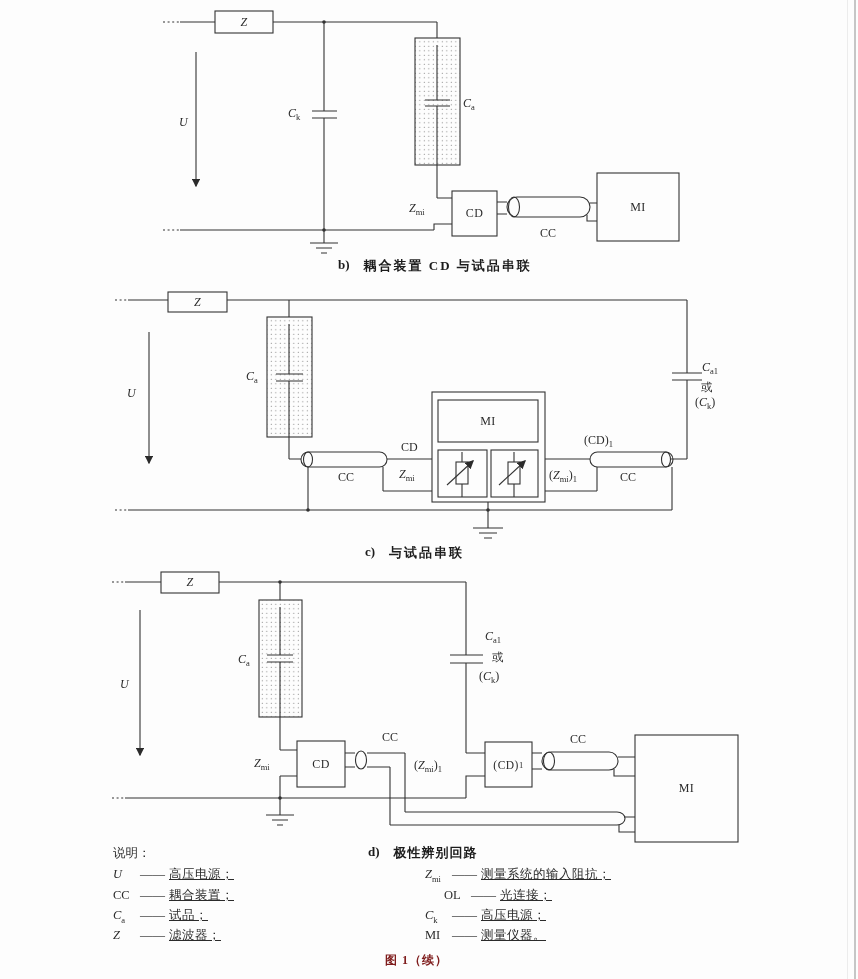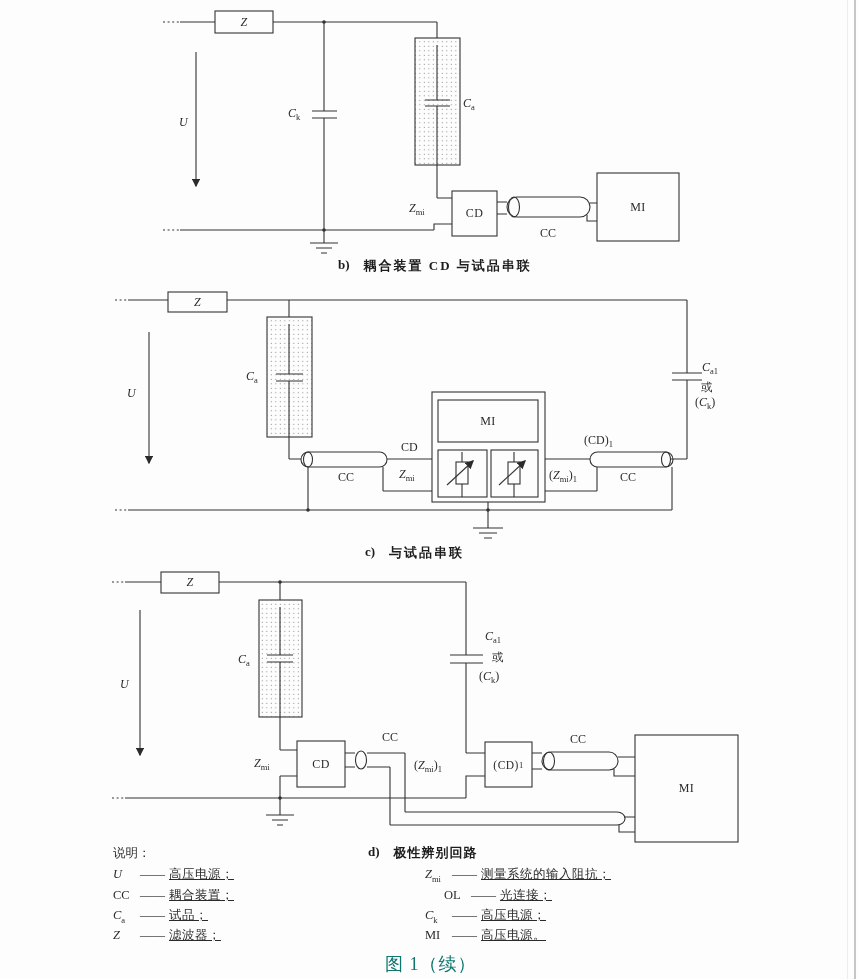--- a/index.html
+++ b/index.html
@@ -26,22 +26,22 @@
   .cap .pfx { letter-spacing:0; margin-right:14px; font-family:"Liberation Serif", serif; }
   .legend-title { position:absolute; font-size:12.5px; color:#2b2b2b; }
   .legend-row {
     position:absolute; display:flex; align-items:baseline;
     font-size:12.5px; color:#2b2b2b; white-space:nowrap;
   }
   .legend-row .sym { min-width:27px; }
   .legend-row .dash { letter-spacing:0; margin-right:4px; }
   .legend-row .desc { letter-spacing:0.5px;text-decoration:underline; }
   .figcap {
-    position:absolute; font-weight:normal; font-size:18px; letter-spacing:1px;
-    color:#0f766e; white-space:nowrap;
+    position:absolute; font-weight:bold; font-size:12px; letter-spacing:1px;
+    color:#7f1d1d; white-space:nowrap;
   }
   .edge { position:absolute; top:0; height:979px; }
 </style>
 </head>
 <body>
 
 <div class="page">
 
   <svg width="858" height="979" viewBox="0 0 858 979">
     <defs>
@@ -244,20 +244,20 @@
     <span class="desc">光连接；</span>
   </div>
   <div class="legend-row" style="left:425px;top:907px">
     <span class="sym"><i>C</i><sub>k</sub></span>
     <span class="dash">——</span>
     <span class="desc">高压电源；</span>
   </div>
   <div class="legend-row" style="left:425px;top:927px">
     <span class="sym"><span>MI</span></span>
     <span class="dash">——</span>
-    <span class="desc">高压电源。</span>
+    <span class="desc">测量仪器。</span>
   </div>
 
   <div class="figcap" style="left:385px;top:952px">图 1（续）</div>
 
   <div class="edge" style="left:847px;width:1px;background:#ececec"></div>
   <div class="edge" style="left:854px;width:2px;background:#c6c6c6"></div>
 </div>
 
 </body></html>

